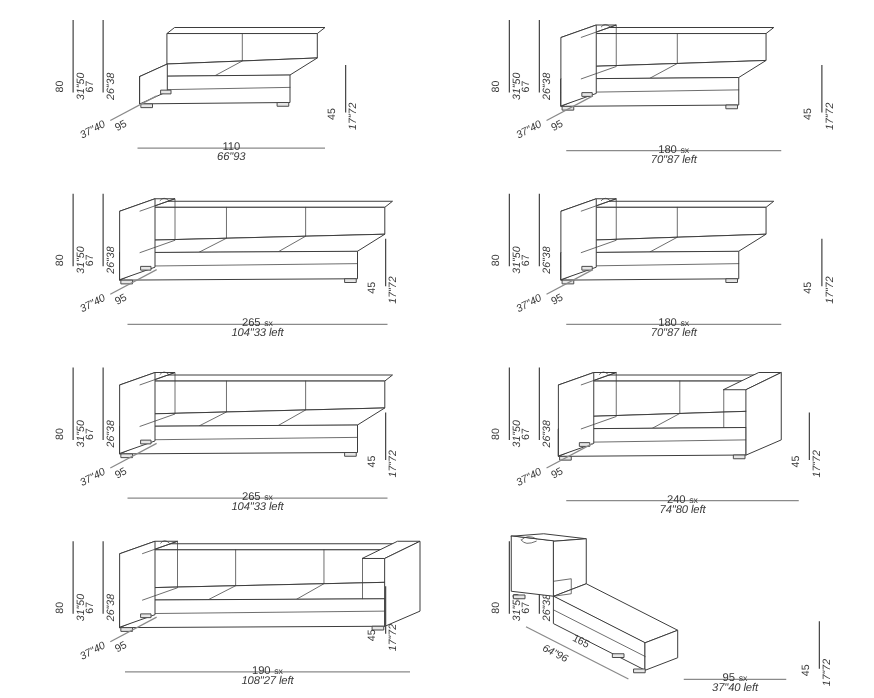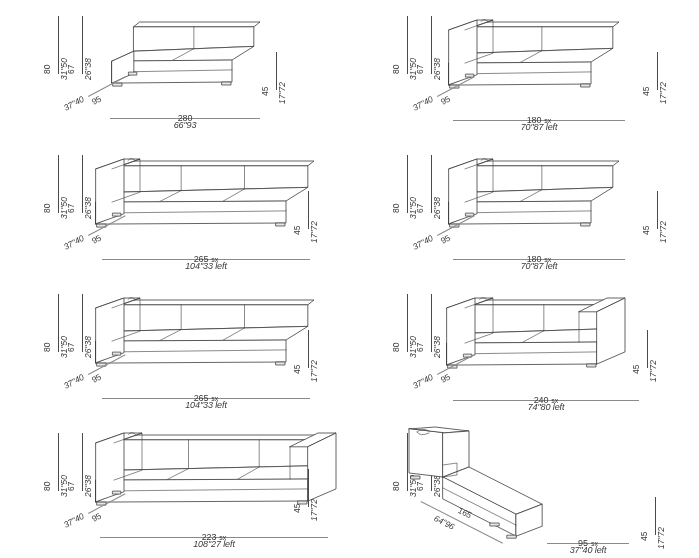--- a/index.html
+++ b/index.html
@@ -96,21 +96,21 @@
           </g>
         </svg>
       </div>
       <div class="vrule" style="left: 276px; top: 52px; height: 38px;"></div>
       <span class="vlabel metric" style="left: 270px; top: 86px; font-size: 8.5px;">45</span>
       <span class="vlabel imperial" style="left: 287px; top: 94px; font-size: 8.5px; font-style: italic;">17"72</span>
       <div class="drule" style="left: 88px; top: 96px; width: 42px; transform: rotate(-28deg); transform-origin: 0px 0px;"></div>
       <span class="dim metric" style="left: 90px; top: 98px; transform: rotate(-28deg); transform-origin: 0px 0px;">95</span>
       <span class="dim imperial" style="left: 62px; top: 104px; transform: rotate(-28deg); transform-origin: 0px 0px;">37"40</span>
       <div class="hrule" style="left: 110px; top: 118px; width: 150px;"></div>
-      <div style="position: absolute; left: 110px; top: 107px; width: 150px; text-align: center; color: rgb(58, 58, 58);"><span class="dim metric" style="position: static; font-size: 9px;">280</span></div>
+      <div style="position: absolute; left: 110px; top: 107px; width: 150px; text-align: center; color: rgb(58, 58, 58);"><span class="dim metric" style="position: static; font-size: 9px;">110</span></div>
       <div class="dim imperial" style="left: 110px; top: 120px; width: 150px; text-align: center; font-size: 9px;">66"93</div>
     </div>
     <div class="cell" style="left: 349px; top: 0px;">
       <div class="vrule" style="left: 58px; top: 16px; height: 58px;"></div>
       <span class="vlabel metric" style="left: 52px; top: 64px; font-size: 8.5px;">80</span>
       <span class="vlabel imperial" style="left: 69px; top: 70px; font-size: 8.5px; font-style: italic;">31"50</span>
       <div class="vrule" style="left: 82px; top: 16px; height: 58px;"></div>
       <span class="vlabel metric" style="left: 76px; top: 64px; font-size: 8.5px;">67</span>
       <span class="vlabel imperial" style="left: 93px; top: 70px; font-size: 8.5px; font-style: italic;">26"38</span>
       <div style="position: absolute; left: 0px; top: 0px; width: 349px; height: 139px;">
@@ -336,21 +336,21 @@
           </g>
         </svg>
       </div>
       <div class="vrule" style="left: 308px; top: 52px; height: 38px;"></div>
       <span class="vlabel metric" style="left: 302px; top: 86px; font-size: 8.5px;">45</span>
       <span class="vlabel imperial" style="left: 319px; top: 94px; font-size: 8.5px; font-style: italic;">17"72</span>
       <div class="drule" style="left: 88px; top: 96px; width: 42px; transform: rotate(-28deg); transform-origin: 0px 0px;"></div>
       <span class="dim metric" style="left: 90px; top: 98px; transform: rotate(-28deg); transform-origin: 0px 0px;">95</span>
       <span class="dim imperial" style="left: 62px; top: 104px; transform: rotate(-28deg); transform-origin: 0px 0px;">37"40</span>
       <div class="hrule" style="left: 100px; top: 120px; width: 228px;"></div>
-      <div style="position: absolute; left: 100px; top: 109px; width: 228px; text-align: center; color: rgb(58, 58, 58);"><span class="dim metric" style="position: static; font-size: 9px;">223</span><span class="sx" style="position: static; margin-left: 3px; font-size: 7px;">sx</span></div>
+      <div style="position: absolute; left: 100px; top: 109px; width: 228px; text-align: center; color: rgb(58, 58, 58);"><span class="dim metric" style="position: static; font-size: 9px;">190</span><span class="sx" style="position: static; margin-left: 3px; font-size: 7px;">sx</span></div>
       <div class="dim imperial" style="left: 100px; top: 122px; width: 228px; text-align: center; font-size: 9px;">108"27 left</div>
     </div>
     <div class="cell" style="left: 349px; top: 417px;">
       <div class="vrule" style="left: 58px; top: 16px; height: 58px;"></div>
       <span class="vlabel metric" style="left: 52px; top: 64px; font-size: 8.5px;">80</span>
       <span class="vlabel imperial" style="left: 69px; top: 70px; font-size: 8.5px; font-style: italic;">31"50</span>
       <div class="vrule" style="left: 82px; top: 16px; height: 58px;"></div>
       <span class="vlabel metric" style="left: 76px; top: 64px; font-size: 8.5px;">67</span>
       <span class="vlabel imperial" style="left: 93px; top: 70px; font-size: 8.5px; font-style: italic;">26"38</span>
       <div style="position: absolute; left: 0px; top: 0px; width: 349px; height: 139px;">

